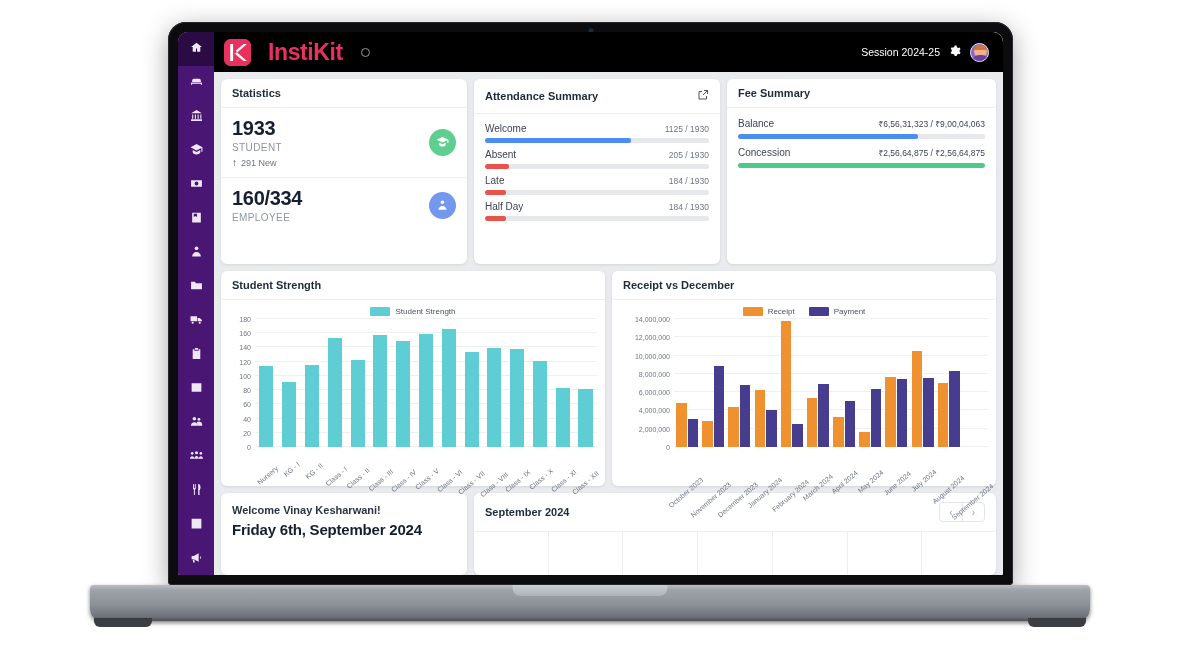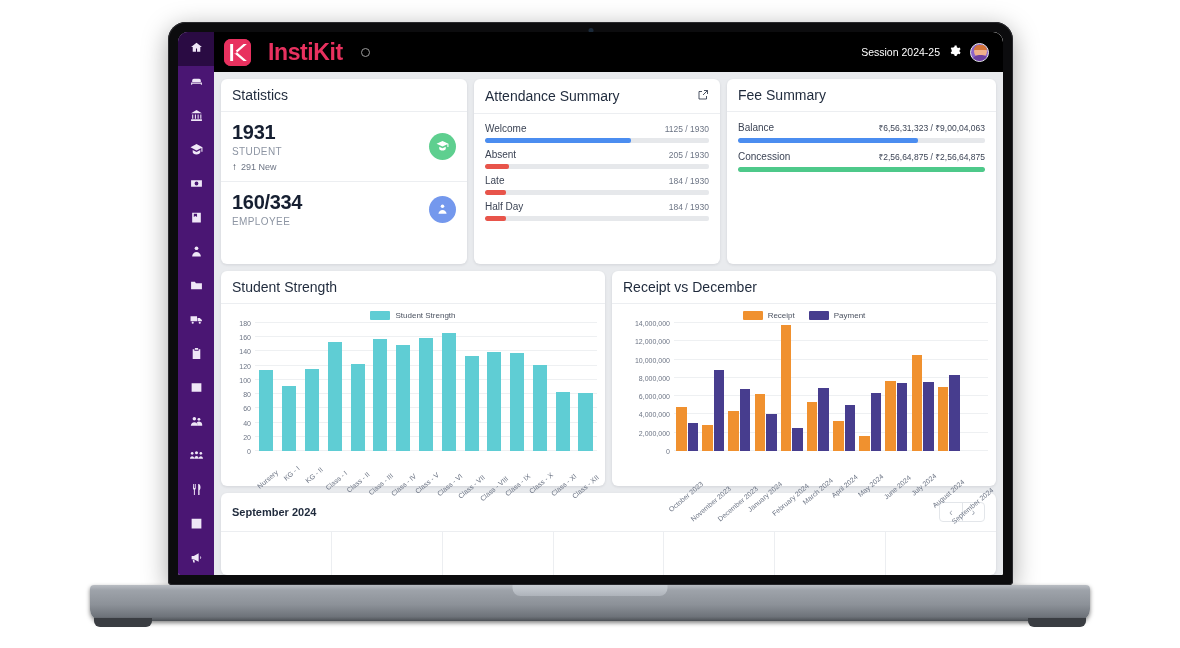--- a/index.html
+++ b/index.html
@@ -115,21 +115,21 @@
   .card {
     background: #ffffff; border-radius: 6px;
     box-shadow: 0 1px 3px rgba(16,24,40,.10);
     display: flex; flex-direction: column;
   }
   .card-head {
     padding: 8px 11px; border-bottom: 1px solid #eceef1;
     display: flex; align-items: center; justify-content: space-between;
     flex-shrink: 0;
   }
-  .card-title { font-size: 14px; font-weight: 400; color: #1f2a3c; }
+  .card-title { font-size: 11px; font-weight: 700; color: #1f2a3c; }
 
   
   .row1 { display: flex; gap: 7px; height: 185px; flex-shrink: 0; }
   .c-stats { width: 246px; flex-shrink: 0; }
   .c-att { width: 246px; flex-shrink: 0; }
   .c-fee { flex: 1; }
 
   .stat-block {
     padding: 9px 11px; display: flex; align-items: center; justify-content: space-between;
   }
@@ -341,21 +341,21 @@
           <div class="content">
 
             <div class="row1">
 
               <div class="card c-stats">
                 <div class="card-head">
                   <span class="card-title">Statistics</span>
                 </div>
                 <div class="stat-block">
                   <div>
-                    <div class="stat-num">1931</div>
+                    <div class="stat-num">1933</div>
                     <div class="stat-label">STUDENT</div>
                     <div class="stat-new">
                       <span class="up">↑</span>
                       <span>291 New</span>
                     </div>
                   </div>
                   <span class="stat-ico" style="background:#5ecf8f">
                     <svg viewBox="0 0 24 24">
                         <path d="M12 2 1 7l11 5 9-4.1V13h2V7zM6 12.5V16c0 1.9 2.7 3.5 6 3.5s6-1.6 6-3.5v-3.5l-6 2.7z"></path>
                       </svg>
@@ -673,20 +673,24 @@
                         <div class="xlab" style="left: 88.5%;">August 2024</div>
                         <div class="xlab" style="left: 96.8333%;">September 2024</div>
                       </div>
                   </div>
                 </div>
               </div>
 
             </div>
 
             <div class="row3">
+              <div class="card c-welcome">
+                <div class="welcome-hi">Welcome Vinay Kesharwani!</div>
+                <div class="welcome-date">Friday 6th, September 2024</div>
+              </div>
               <div class="card c-cal">
                 <div class="cal-head">
                   <span class="cal-title">September 2024</span>
                   <div class="cal-nav">
                     <div>‹</div>
                     <div>›</div>
                   </div>
                 </div>
                 <div class="cal-grid">
                   <div class="cal-col"></div>

